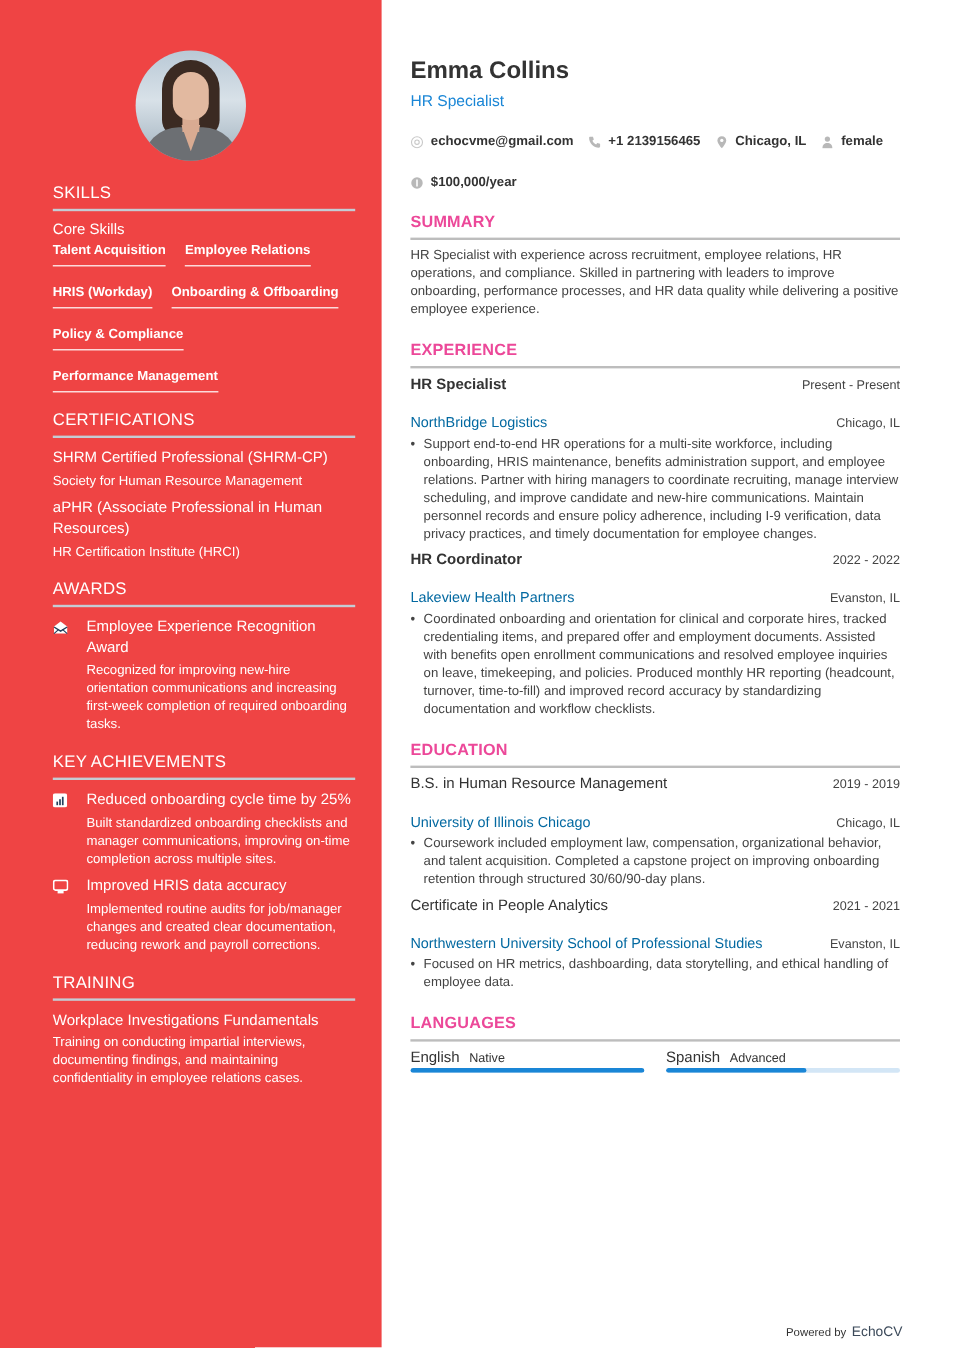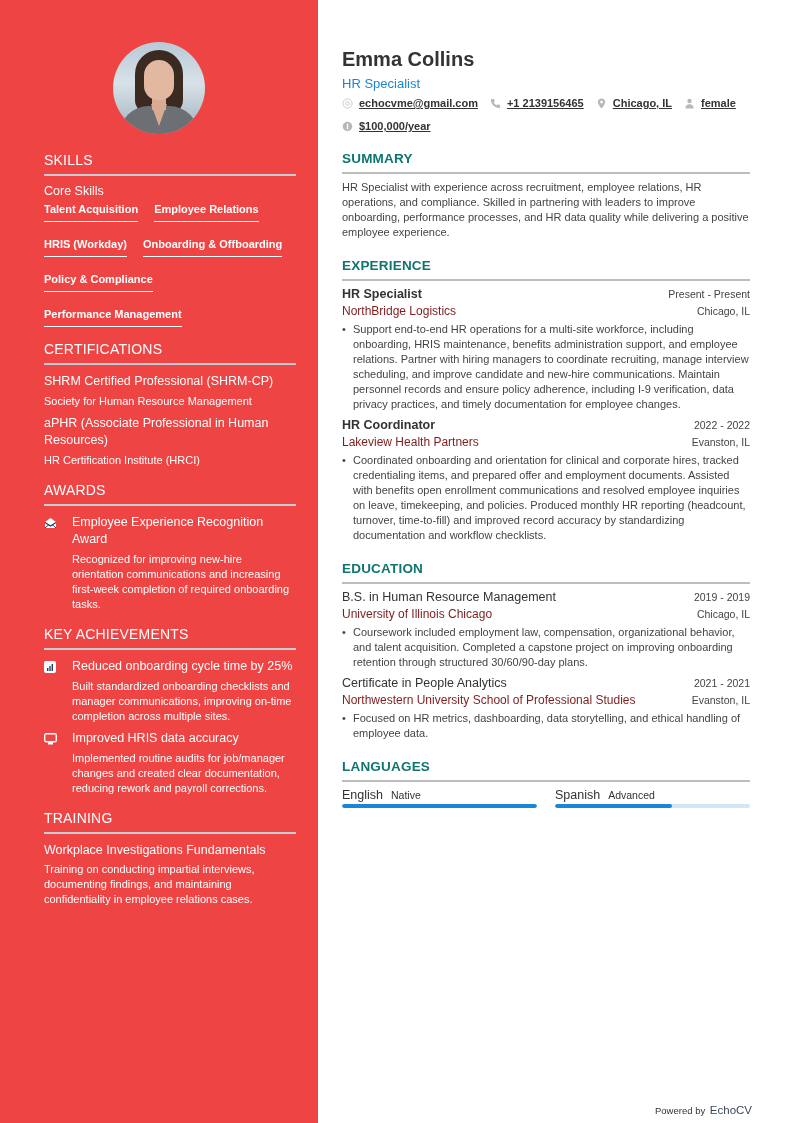--- a/index.html
+++ b/index.html
@@ -37,34 +37,34 @@
   .icon-item .desc { font-size: 11px; line-height: 15px; margin-top: 4px; }
 
   .train { margin-bottom: 6px; }
   .train .title { font-size: 12.5px; line-height: 17px; }
   .train .desc { font-size: 11px; line-height: 15px; margin-top: 3px; }
 
   
   .main { flex: 1; padding: 44px 44px 0 24px; }
   .name { font-size: 20px; font-weight: bold; color: #333; line-height: 30px; }
   .role { font-size: 13px; color: #1a86d6; margin-top: 2px; }
-  .contacts { display: flex; flex-wrap: wrap; font-size: 11px; font-weight: bold; color: #333; margin-top: 5px; row-gap: 9px; text-decoration: underline; }
+  .contacts { display: flex; flex-wrap: wrap; font-size: 11px; font-weight: bold; color: #333; margin-top: 20px; row-gap: 20px; }
   .contact { display: flex; align-items: center; margin-right: 12px; line-height: 14px; }
   .contact .ci { width: 11px; height: 11px; margin-right: 6px; display: inline-block; }
 
   .m-section { margin-top: 18px; }
-  .m-title { font-size: 13.5px; color: #0f766e; padding-bottom: 6px; border-bottom: 2px solid #bdbdbd; margin-bottom: 6px; letter-spacing: 0.2px; }
+  .m-title { font-size: 13.5px; color: #ec4899; padding-bottom: 6px; border-bottom: 2px solid #bdbdbd; margin-bottom: 6px; letter-spacing: 0.2px; }
   .summary { font-size: 11px; line-height: 15px; color: #444; }
 
   .entry { margin-bottom: 6px; }
   .row { display: flex; justify-content: space-between; align-items: baseline; }
   .entry .pos { font-size: 12.5px; font-weight: bold; color: #333; }
   .entry .deg { font-size: 12.5px; color: #333; }
   .entry .dates { font-size: 10.5px; color: #444; }
-  .entry .org { font-size: 12px; color: #7f1d1d; margin-top: 3px; }
+  .entry .org { font-size: 12px; color: #0369a1; margin-top: 18px; }
   .entry .loc { font-size: 10.5px; color: #444; }
   .entry ul { list-style: none; margin-top: 4px; }
   .entry li { font-size: 11px; line-height: 15px; color: #444; padding-left: 11px; position: relative; }
   .entry li::before { content: "•"; position: absolute; left: 0; top: 0; }
 
   .langs { display: flex; justify-content: space-between; margin-top: 2px; }
   .lang { width: 195px; }
   .lang .lrow { display: flex; align-items: baseline; }
   .lang .lname { font-size: 12.5px; color: #333; }
   .lang .llevel { font-size: 10.5px; color: #333; margin-left: 8px; text-align: right; }

